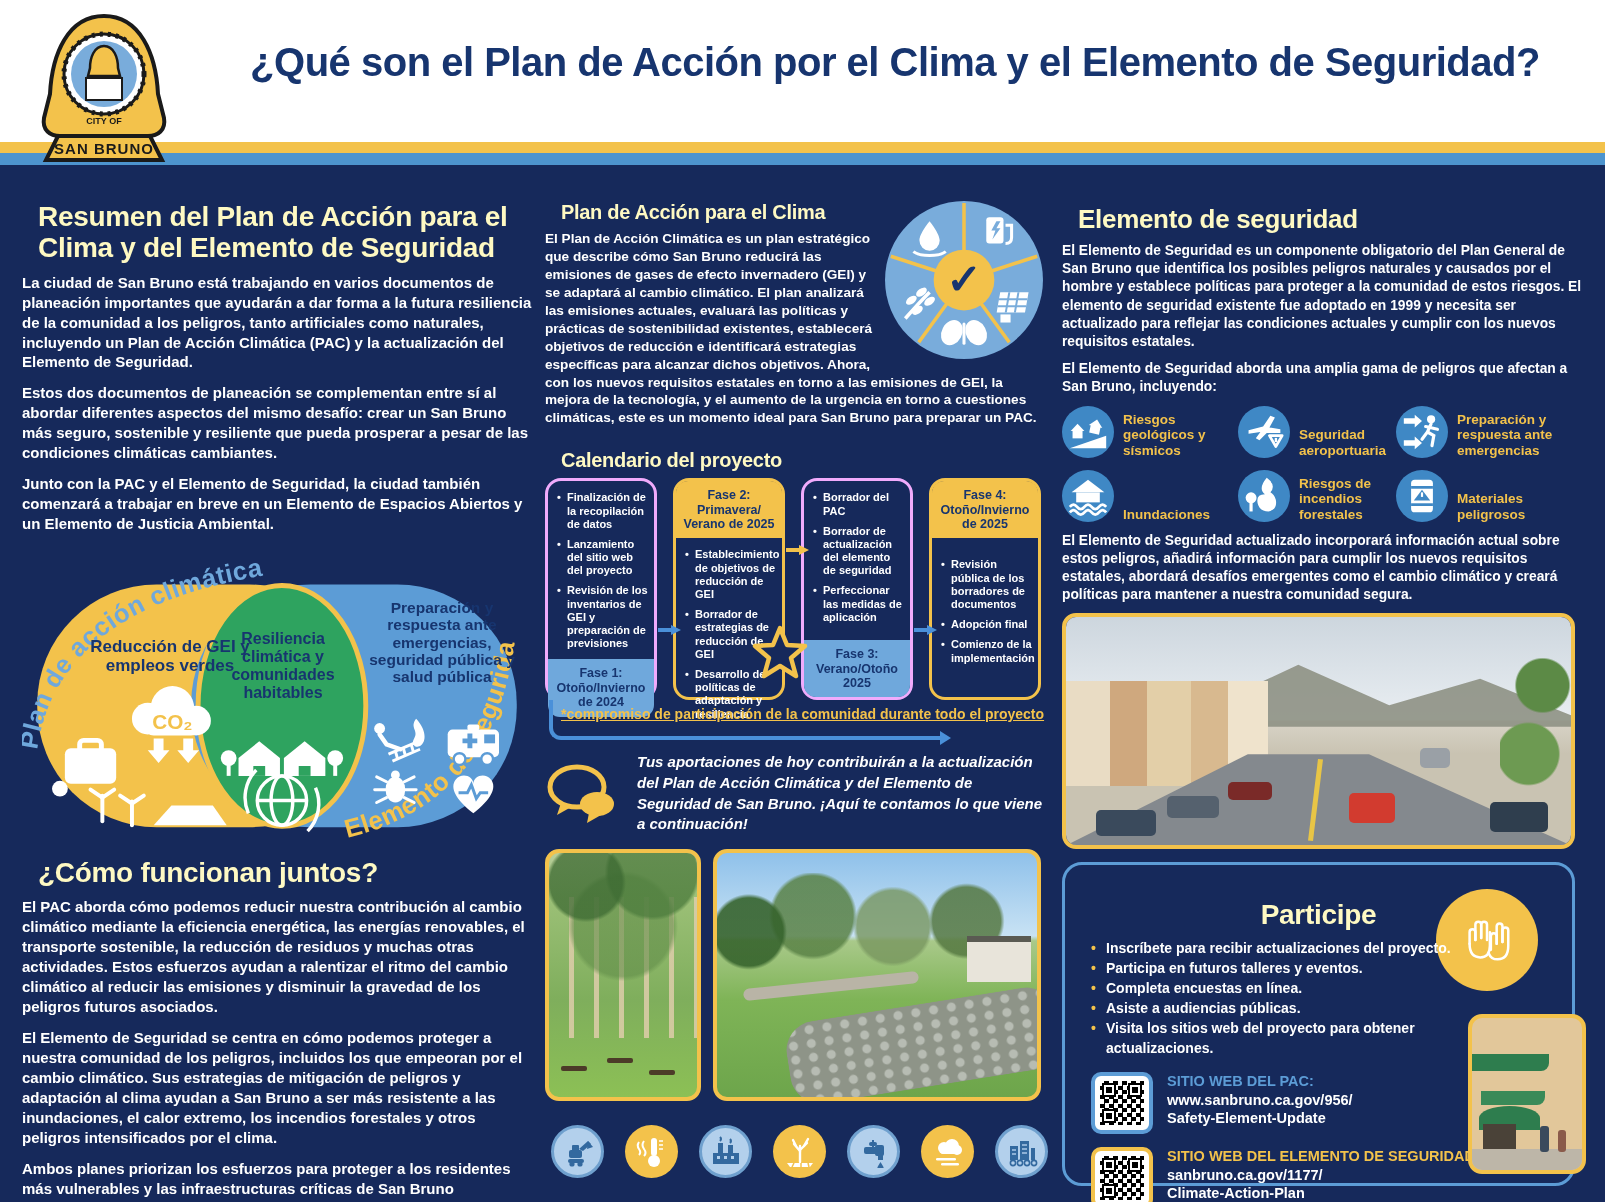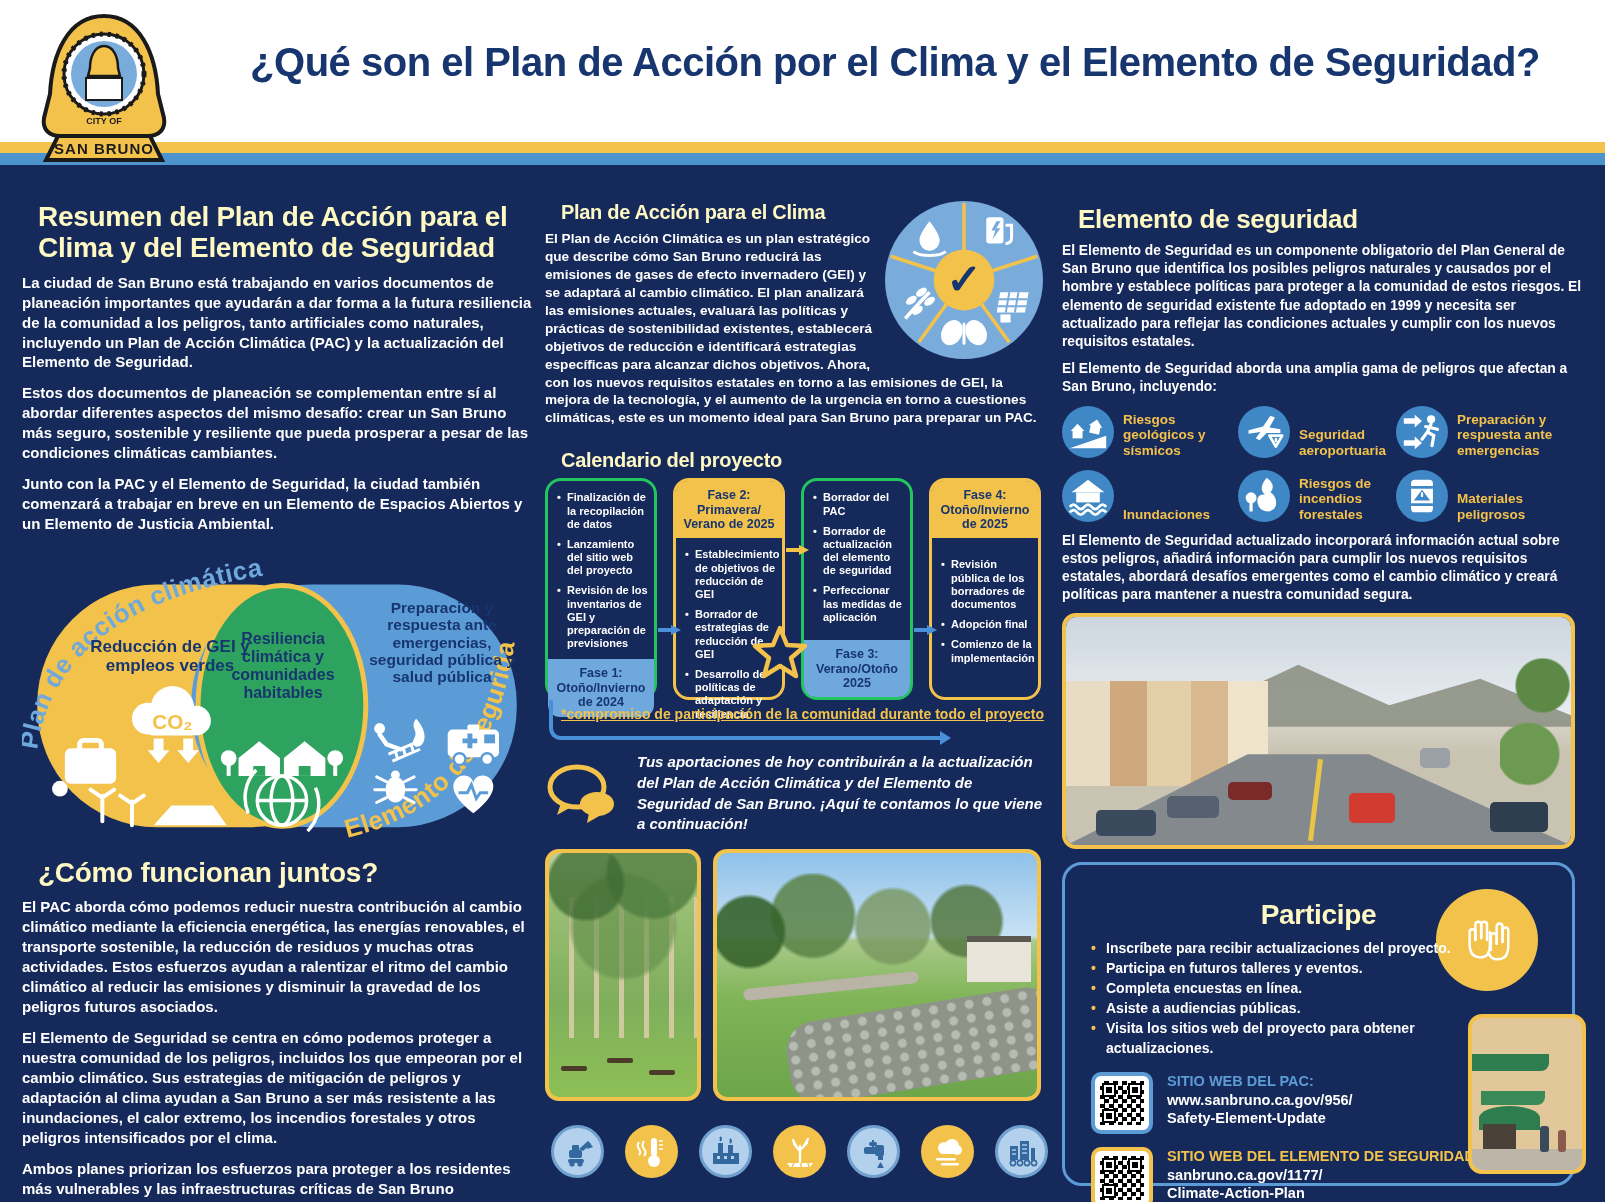--- a/index.html
+++ b/index.html
@@ -32,21 +32,21 @@
   .arc-label{font-size:26px;font-weight:800;letter-spacing:.5px;}
   
   .col-mid{left:545px;top:185px;width:500px;}
   .col-mid .h2{font-size:20px;margin-bottom:6px;}
   .cap-badge{float:right;width:162px;height:162px;margin:-2px 0 8px 10px;}
   .cap-p{font-size:13.6px;line-height:1.32;margin-bottom:10px;}
   .cal-h2{clear:both;padding-top:6px;margin-bottom:12px;}
   .timeline{position:relative;height:272px;}
   .phase-card{position:absolute;top:0;width:112px;height:222px;border-radius:16px;
     display:flex;flex-direction:column;background:#16295B;box-sizing:border-box;}
-  .pc-blue{border:3px solid #22c55e;}
+  .pc-blue{border:3px solid #f0abfc;}
   .pc-gold{border:3px solid #F3C24B;}
   .p-body{flex:1;padding:10px 6px 2px 9px;}
   .pitem{position:relative;padding-left:10px;color:#fff;font-size:11px;line-height:1.2;
     font-weight:700;margin-bottom:7px;}
   .pitem::before{content:"•";position:absolute;left:0;top:0;color:#fff;}
   .p-band{background:#6FA8DC;color:#17356F;font-weight:800;font-size:12.5px;line-height:1.15;
     text-align:center;padding:7px 3px;}
   .band-bottom{border-radius:0 0 12px 12px;}
   .band-top{background:#F3C24B;border-radius:12px 12px 0 0;}
   .harrow{position:absolute;height:0;border-top:4px solid #4a90d9;}

